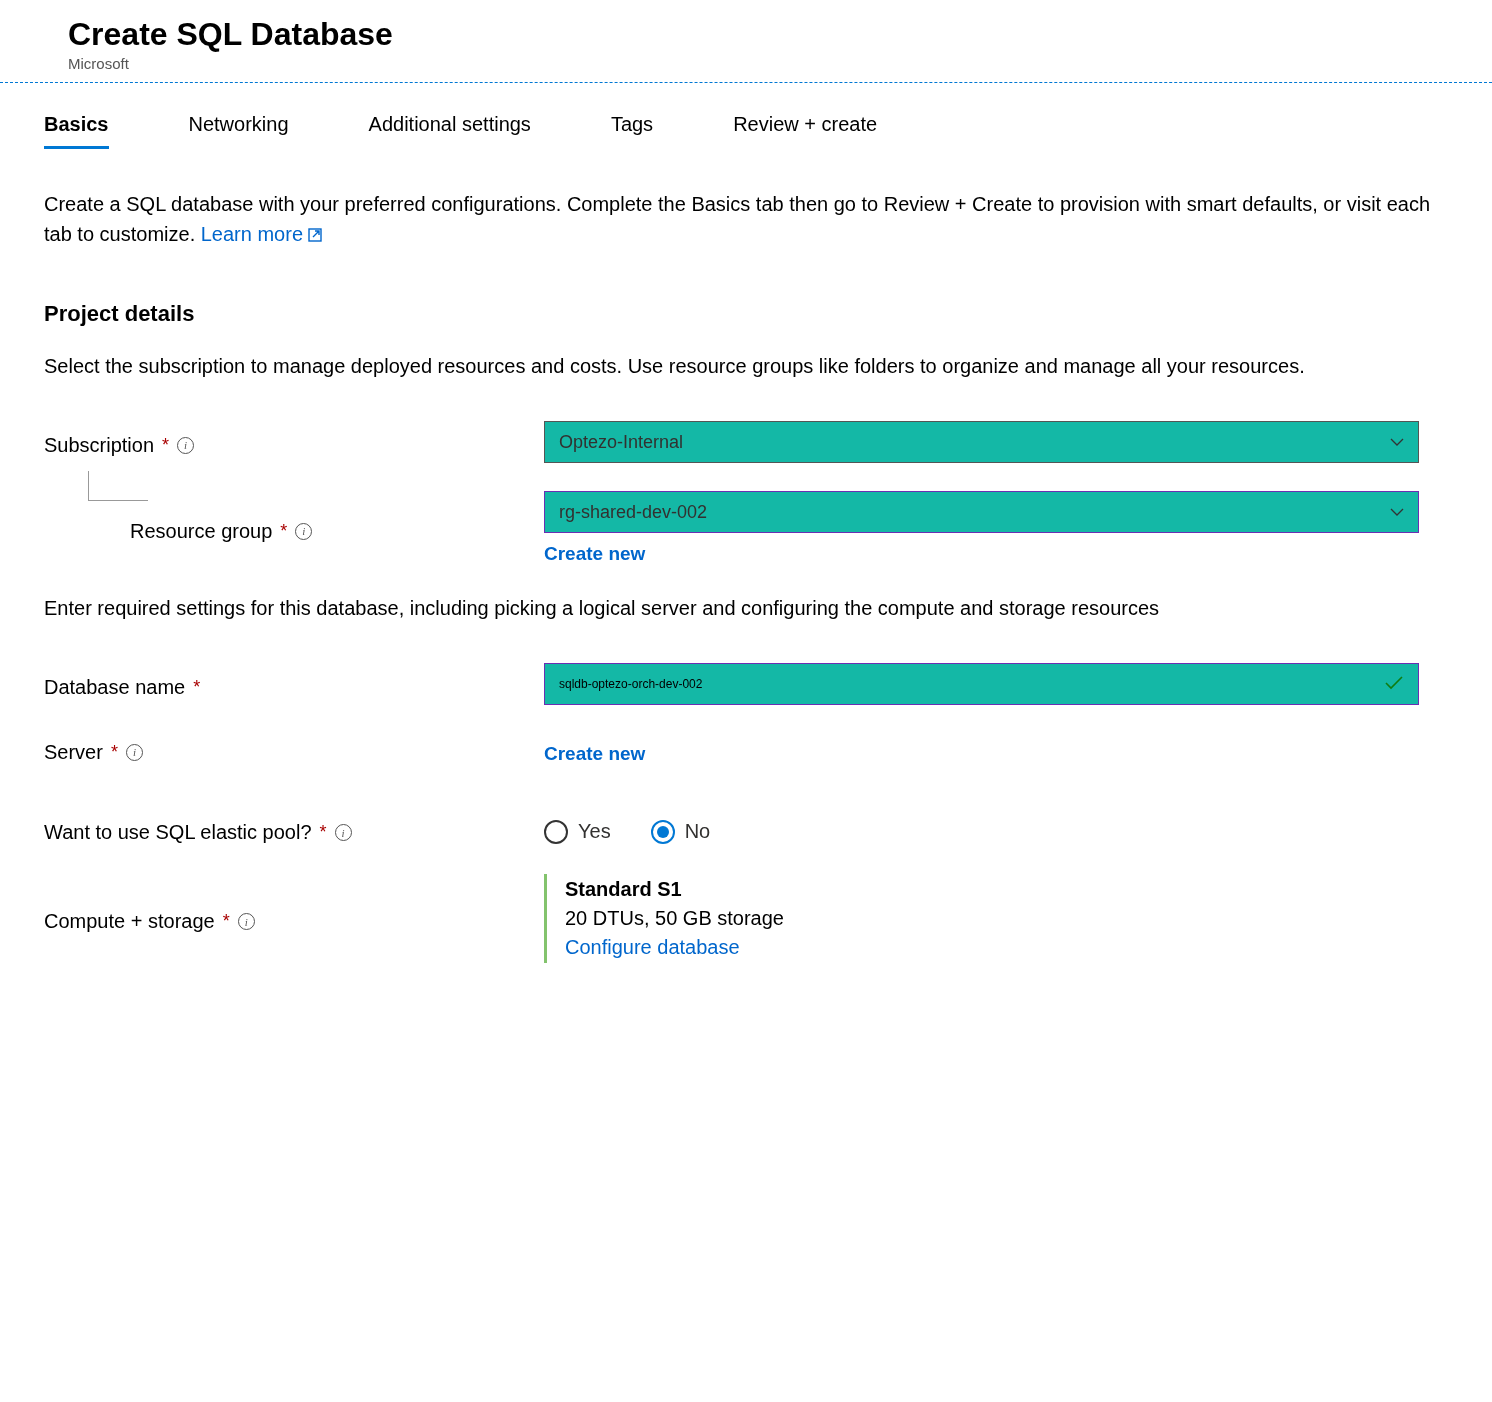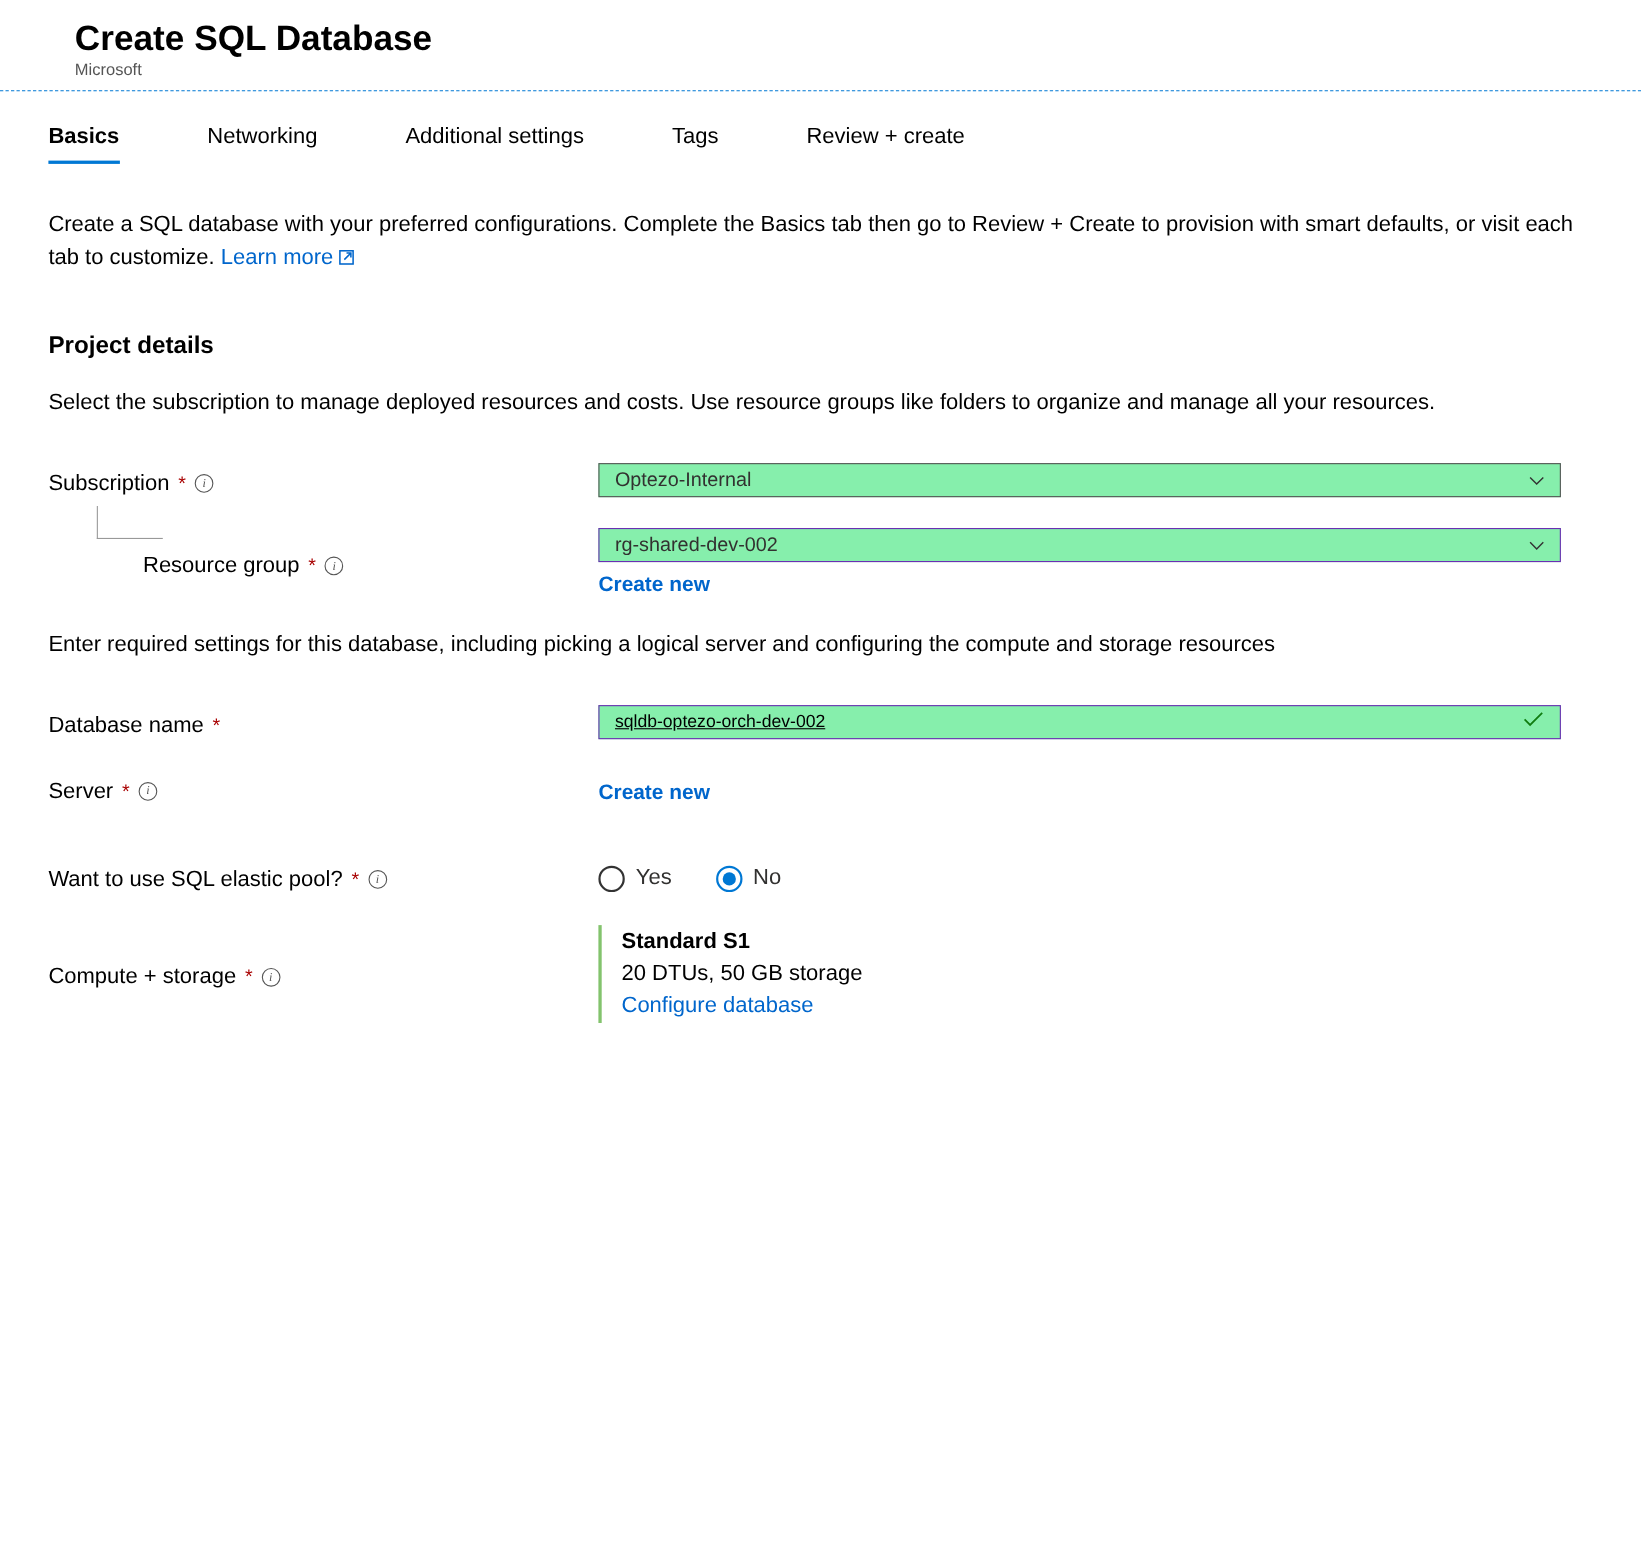--- a/index.html
+++ b/index.html
@@ -118,40 +118,39 @@
     font-style: italic;
     font-family: Georgia, serif;
     cursor: pointer;
   }
   .form-control {
     flex: 1;
     max-width: 875px;
   }
   .select-box, .input-box {
     width: 100%;
-    height: 31px;
+    height: 42px;
     border: 1px solid #555;
     padding: 0 14px;
     font-size: 18px;
     display: flex;
     align-items: center;
     justify-content: space-between;
-    background: #86efac;
+    background: #14b8a6;
     cursor: pointer;
   }
   .select-box.focused, .input-box.focused {
     border: 1px solid #6b2fb3;
   }
   .input-box input {
     border: none;
     outline: none;
-    font-size: 16px;
+    font-size: 12px;
     flex: 1;
     background: transparent;
-    text-decoration: underline;
   }
   .chevron {
     font-size: 14px;
   }
   .check-mark {
     color: #107c10;
     font-size: 20px;
   }
   .sub-link {
     display: inline-block;

